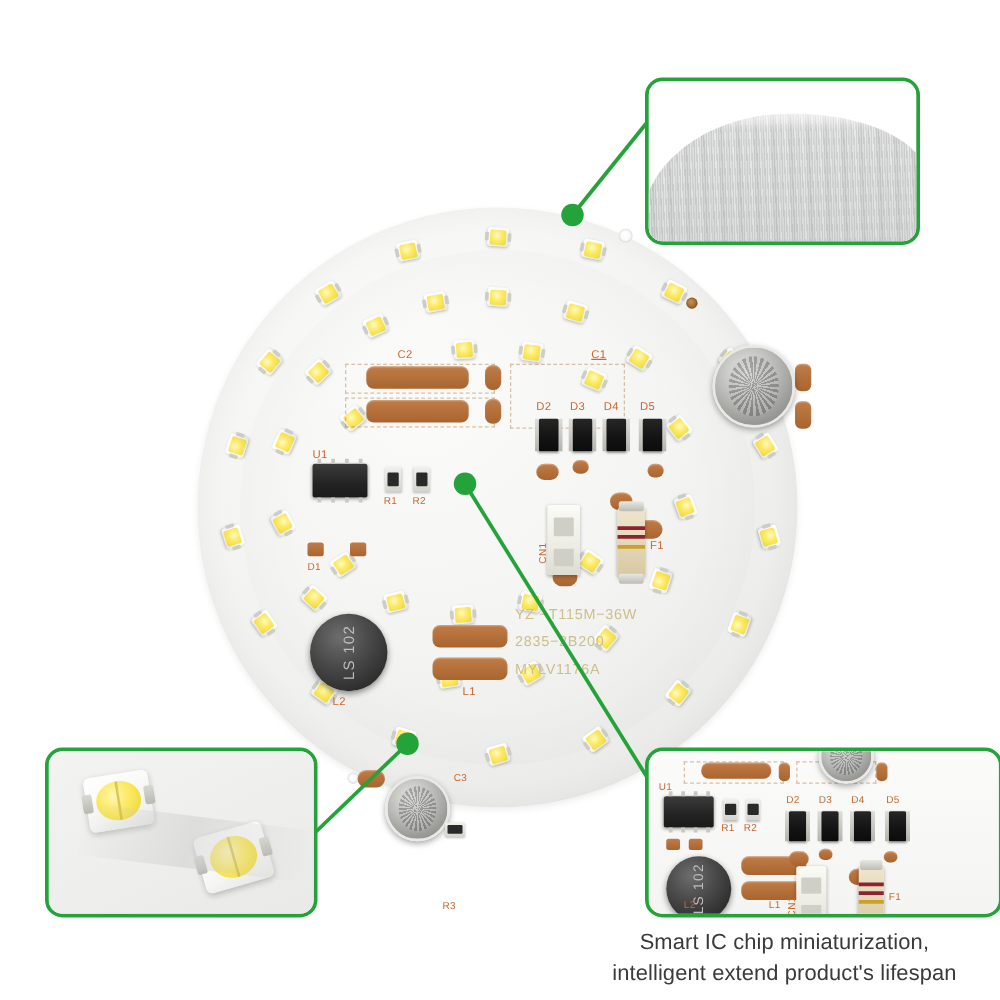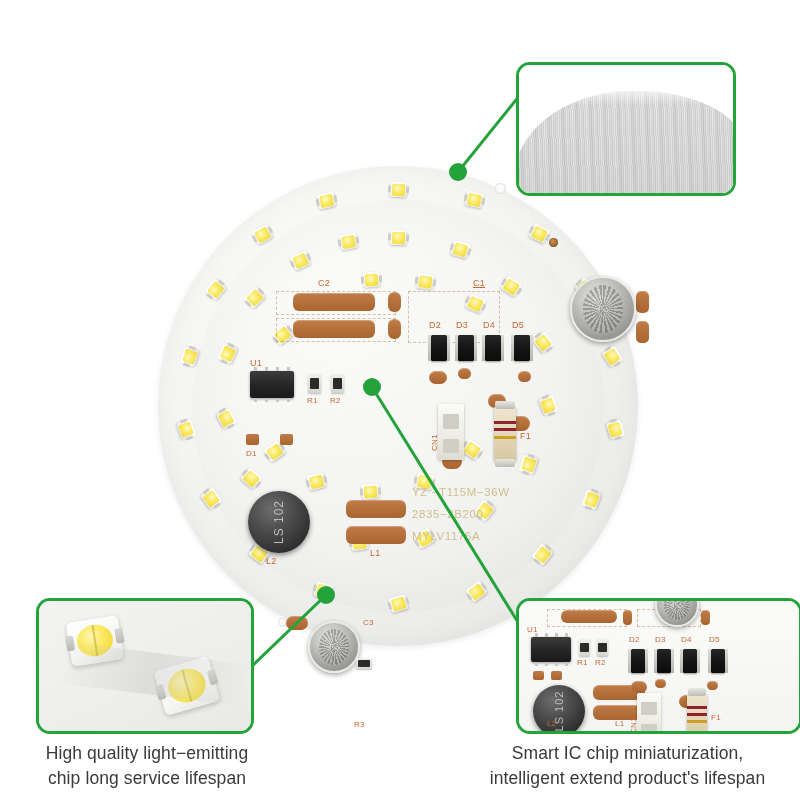--- a/index.html
+++ b/index.html
@@ -630,18 +630,16 @@
         <i style="top:26%;"></i>
           <i style="top:40%;"></i>
           <i style="top:54%;background:#c9a227;"></i>
         <b style="top:-5px;left:1px;width:18px;height:8px;"></b>
 
       </div>
       <div class="refdes small" style="left:192px;top:112px;">F1</div>
     </div>
   </div>
 
-  <div class="caption" id="cap-bl">High quality light−emitting
-chip long service lifespan</div>
   <div class="caption" id="cap-br">Smart IC chip miniaturization,
 intelligent extend product's lifespan</div>
 
 </div>
 
 </body></html>

